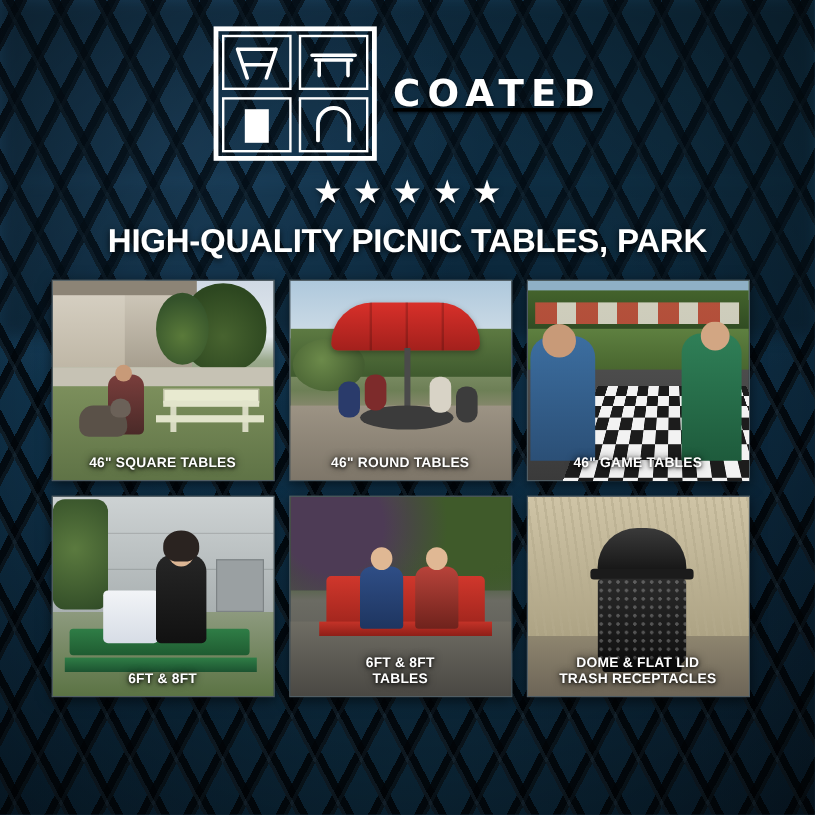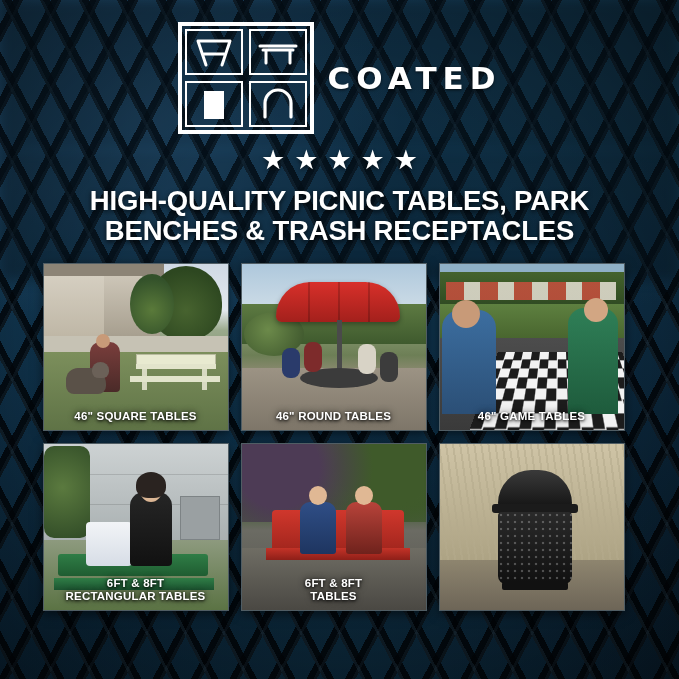--- a/index.html
+++ b/index.html
@@ -87,20 +87,21 @@
     margin: 3px;
     display: flex;
     align-items: center;
     justify-content: center;
     position: relative;
   }
   .logo-text {
     display: flex;
     flex-direction: column;
     gap: 18px;
+    text-decoration: underline;
   }
   .logo-line {
     color: #ffffff;
     font-weight: 700;
     letter-spacing: 6px;
     font-size: 31px;
     line-height: 34px;
     font-family: "DejaVu Sans", sans-serif;
     text-shadow: 0 1px 3px rgba(0,0,0,0.65);
   }
@@ -283,21 +284,20 @@
     <div class="stars">
       <span>★</span>
       <span>★</span>
       <span>★</span>
       <span>★</span>
       <span>★</span>
     </div>
 
     <div class="headline">
       <div>HIGH-QUALITY PICNIC TABLES, PARK</div>
-      <div>BENCHES &amp; TRASH RECEPTACLES</div>
     </div>
 
     <div class="grid">
 
       <div class="cell">
         <div class="scene s1">
           <div class="bldg"></div>
             <div class="bldg2"></div>
             <div class="roof"></div>
           <div class="tree"></div>
@@ -362,21 +362,20 @@
           <div class="ground"></div>
           <div class="tbl"></div>
             <div class="bench"></div>
           <div class="bagtop"></div>
           <div class="woman"></div>
             <div class="whead"></div>
             <div class="whair"></div>
         </div>
         <div class="cap">
           <div>6FT &amp; 8FT</div>
-          <div>RECTANGULAR TABLES</div>
         </div>
       </div>
 
       <div class="cell">
         <div class="scene s5">
           <div class="foliage"></div>
             <div class="dark"></div>
           <div class="ground"></div>
           <div class="bench"></div>
             <div class="bench-seat"></div>
@@ -393,17 +392,21 @@
 
       <div class="cell">
         <div class="scene s6">
           <div class="grass"></div>
             <div class="soil"></div>
           <div class="lid"></div>
             <div class="lid-band"></div>
           <div class="body"></div>
             <div class="base"></div>
         </div>
+        <div class="cap">
+          <div>DOME &amp; FLAT LID</div>
+          <div>TRASH RECEPTACLES</div>
+        </div>
       </div>
 
     </div>
   </div>
 </div>
 
 </body></html>

